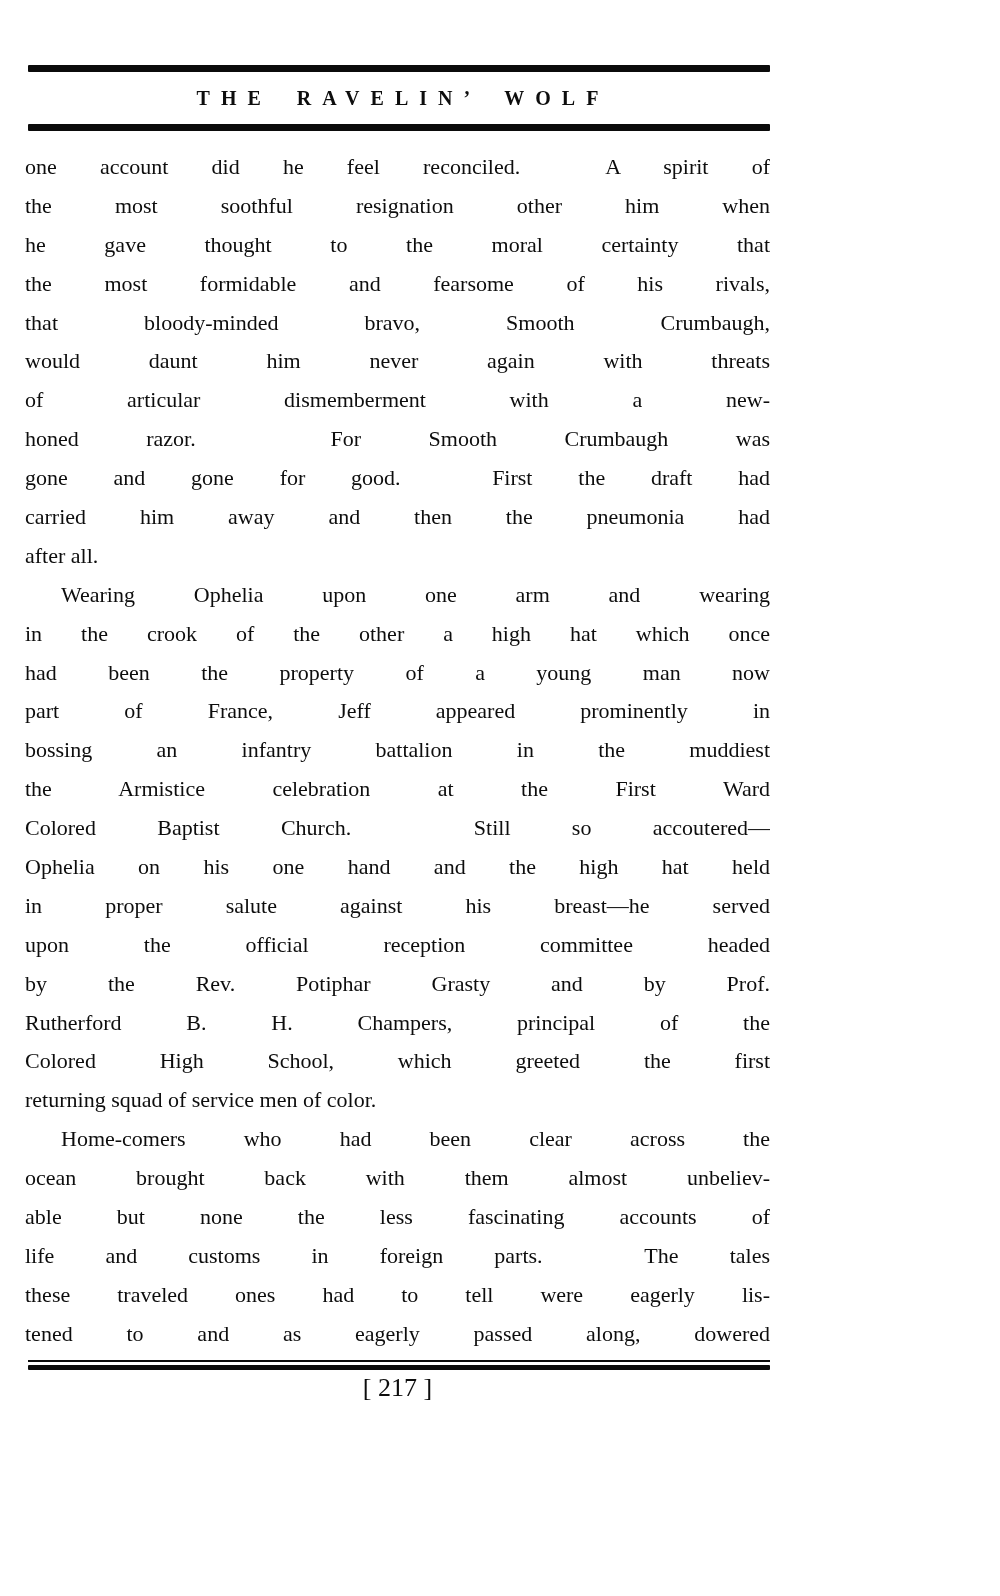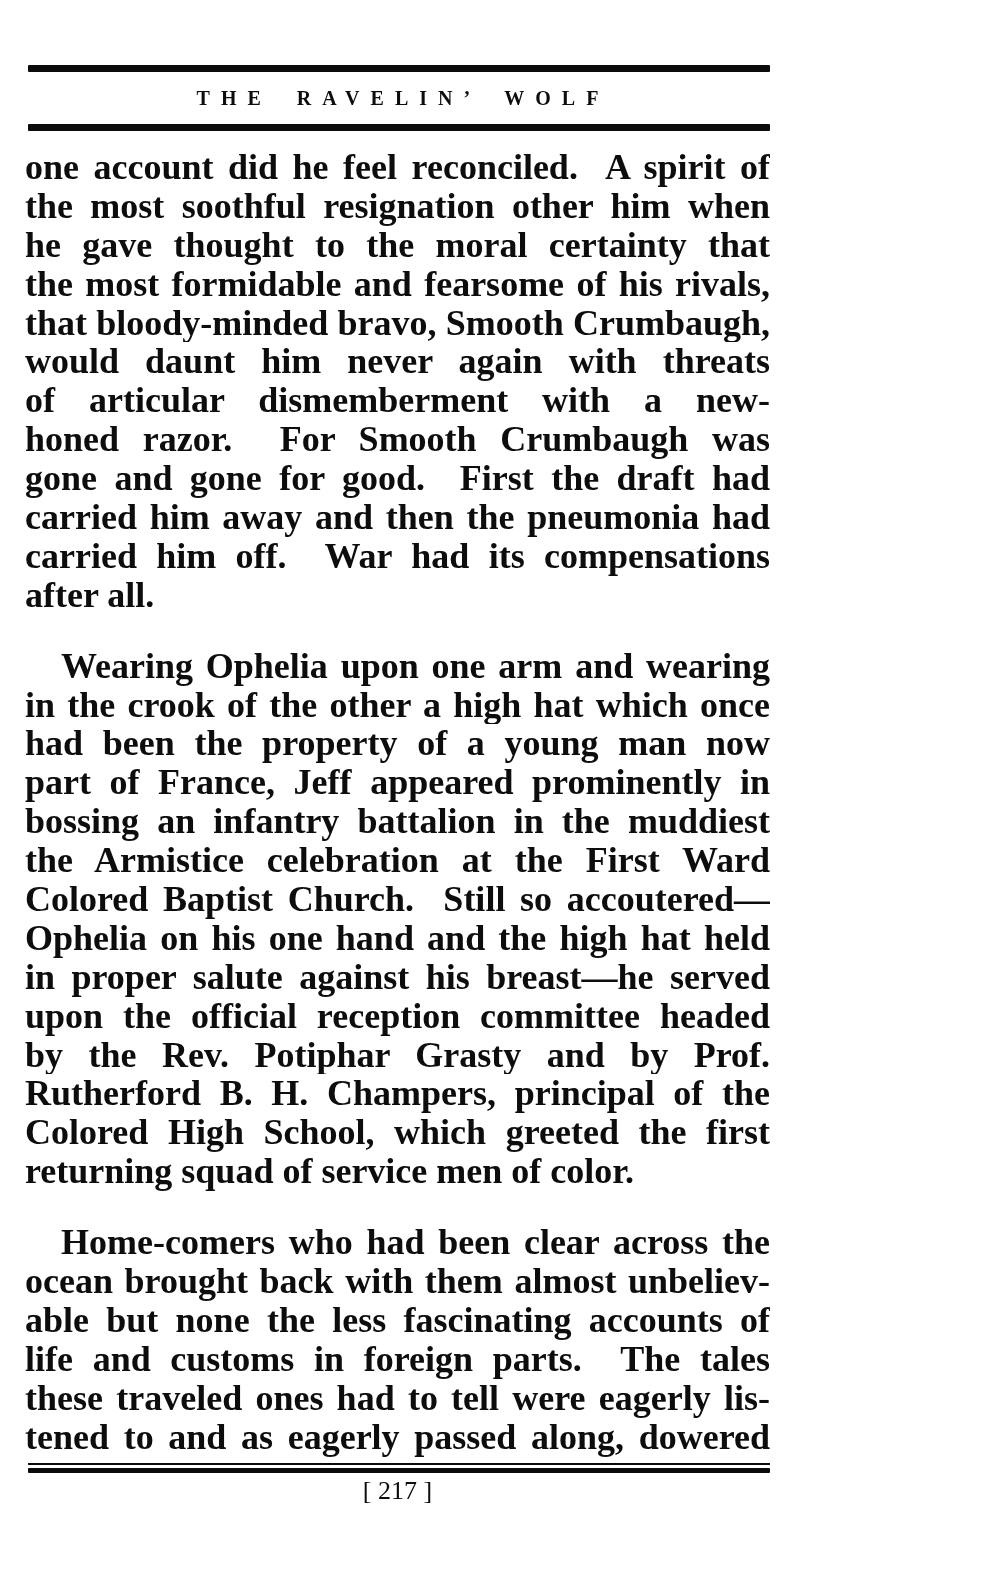--- a/index.html
+++ b/index.html
@@ -39,30 +39,30 @@
     font-weight: 700;
     letter-spacing: 0.55em;
     word-spacing: 0.45em;
     text-indent: 0.55em; 
     white-space: nowrap;
   }
   .body-text {
     margin-top: 17px;
   }
   .line {
-    font-size: 36px;
-    font-weight: 700;
+    font-size: 22px;
+    font-weight: 400;
     line-height: 38.9px;
     height: 38.9px;
     text-align: justify;
     text-align-last: justify;
     white-space: pre-wrap;
     overflow: hidden;
   }
-  .line.indent { text-indent: 36px; margin-top: 32px; }
+  .line.indent { text-indent: 36px; }
   .line.flush  { text-align-last: left; }
   .footer-rules { margin-top: 6px; }
   .footer-rule-thin {
     height: 2px;
     background: #0b0b0b;
     margin-left: 3px;
   }
   .footer-rule-thick {
     height: 5px;
     background: #0b0b0b;
@@ -95,21 +95,20 @@
     <div class="line">one account did he feel reconciled.  A spirit of</div>
         <div class="line">the most soothful resignation other him when</div>
         <div class="line">he gave thought to the moral certainty that</div>
         <div class="line">the most formidable and fearsome of his rivals,</div>
         <div class="line">that bloody-minded bravo, Smooth Crumbaugh,</div>
         <div class="line">would daunt him never again with threats</div>
         <div class="line">of articular dismemberment with a new-</div>
         <div class="line">honed razor.  For Smooth Crumbaugh was</div>
         <div class="line">gone and gone for good.  First the draft had</div>
         <div class="line">carried him away and then the pneumonia had</div>
-        <div class="line">carried him off.  War had its compensations</div>
         <div class="line flush">after all.</div>
         <div class="line indent">Wearing Ophelia upon one arm and wearing</div>
         <div class="line">in the crook of the other a high hat which once</div>
         <div class="line">had been the property of a young man now</div>
         <div class="line">part of France, Jeff appeared prominently in</div>
         <div class="line">bossing an infantry battalion in the muddiest</div>
         <div class="line">the Armistice celebration at the First Ward</div>
         <div class="line">Colored Baptist Church.  Still so accoutered—</div>
         <div class="line">Ophelia on his one hand and the high hat held</div>
         <div class="line">in proper salute against his breast—he served</div>

